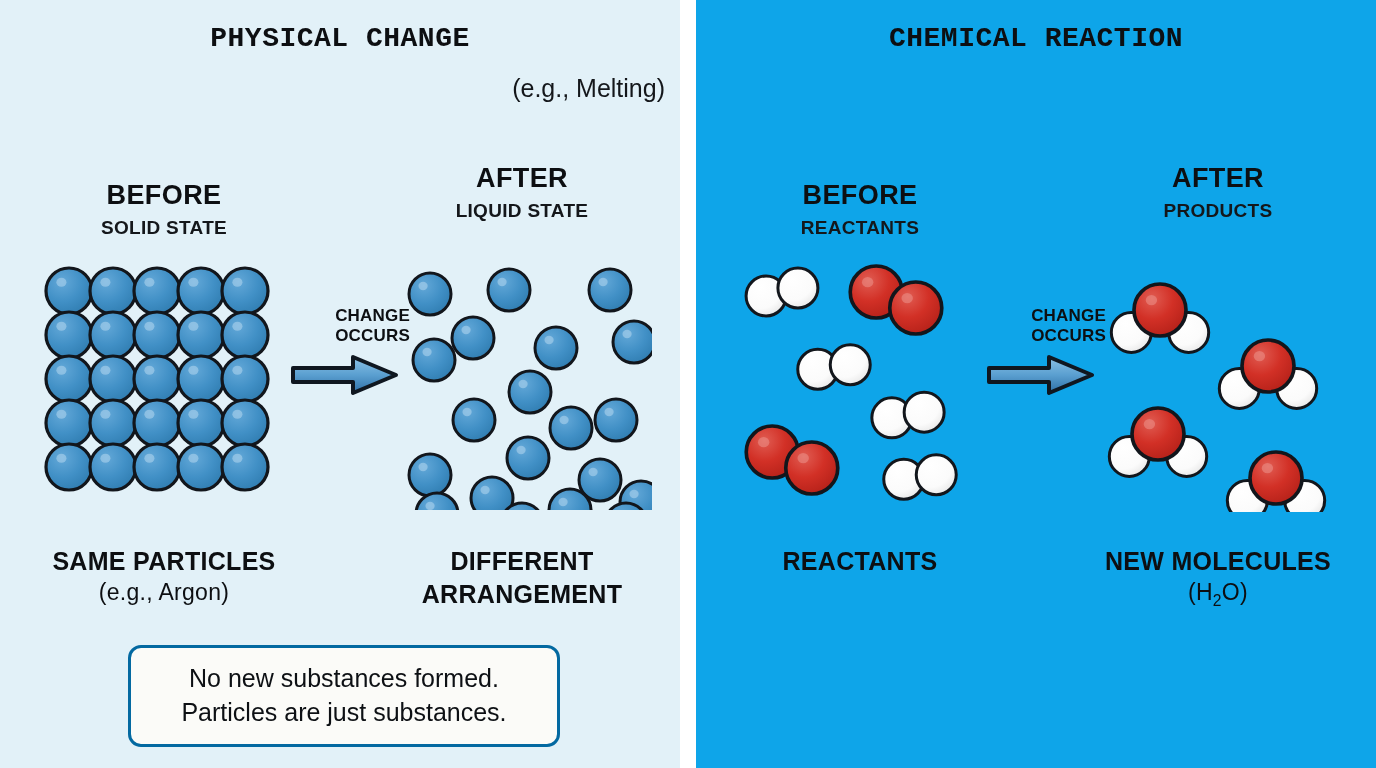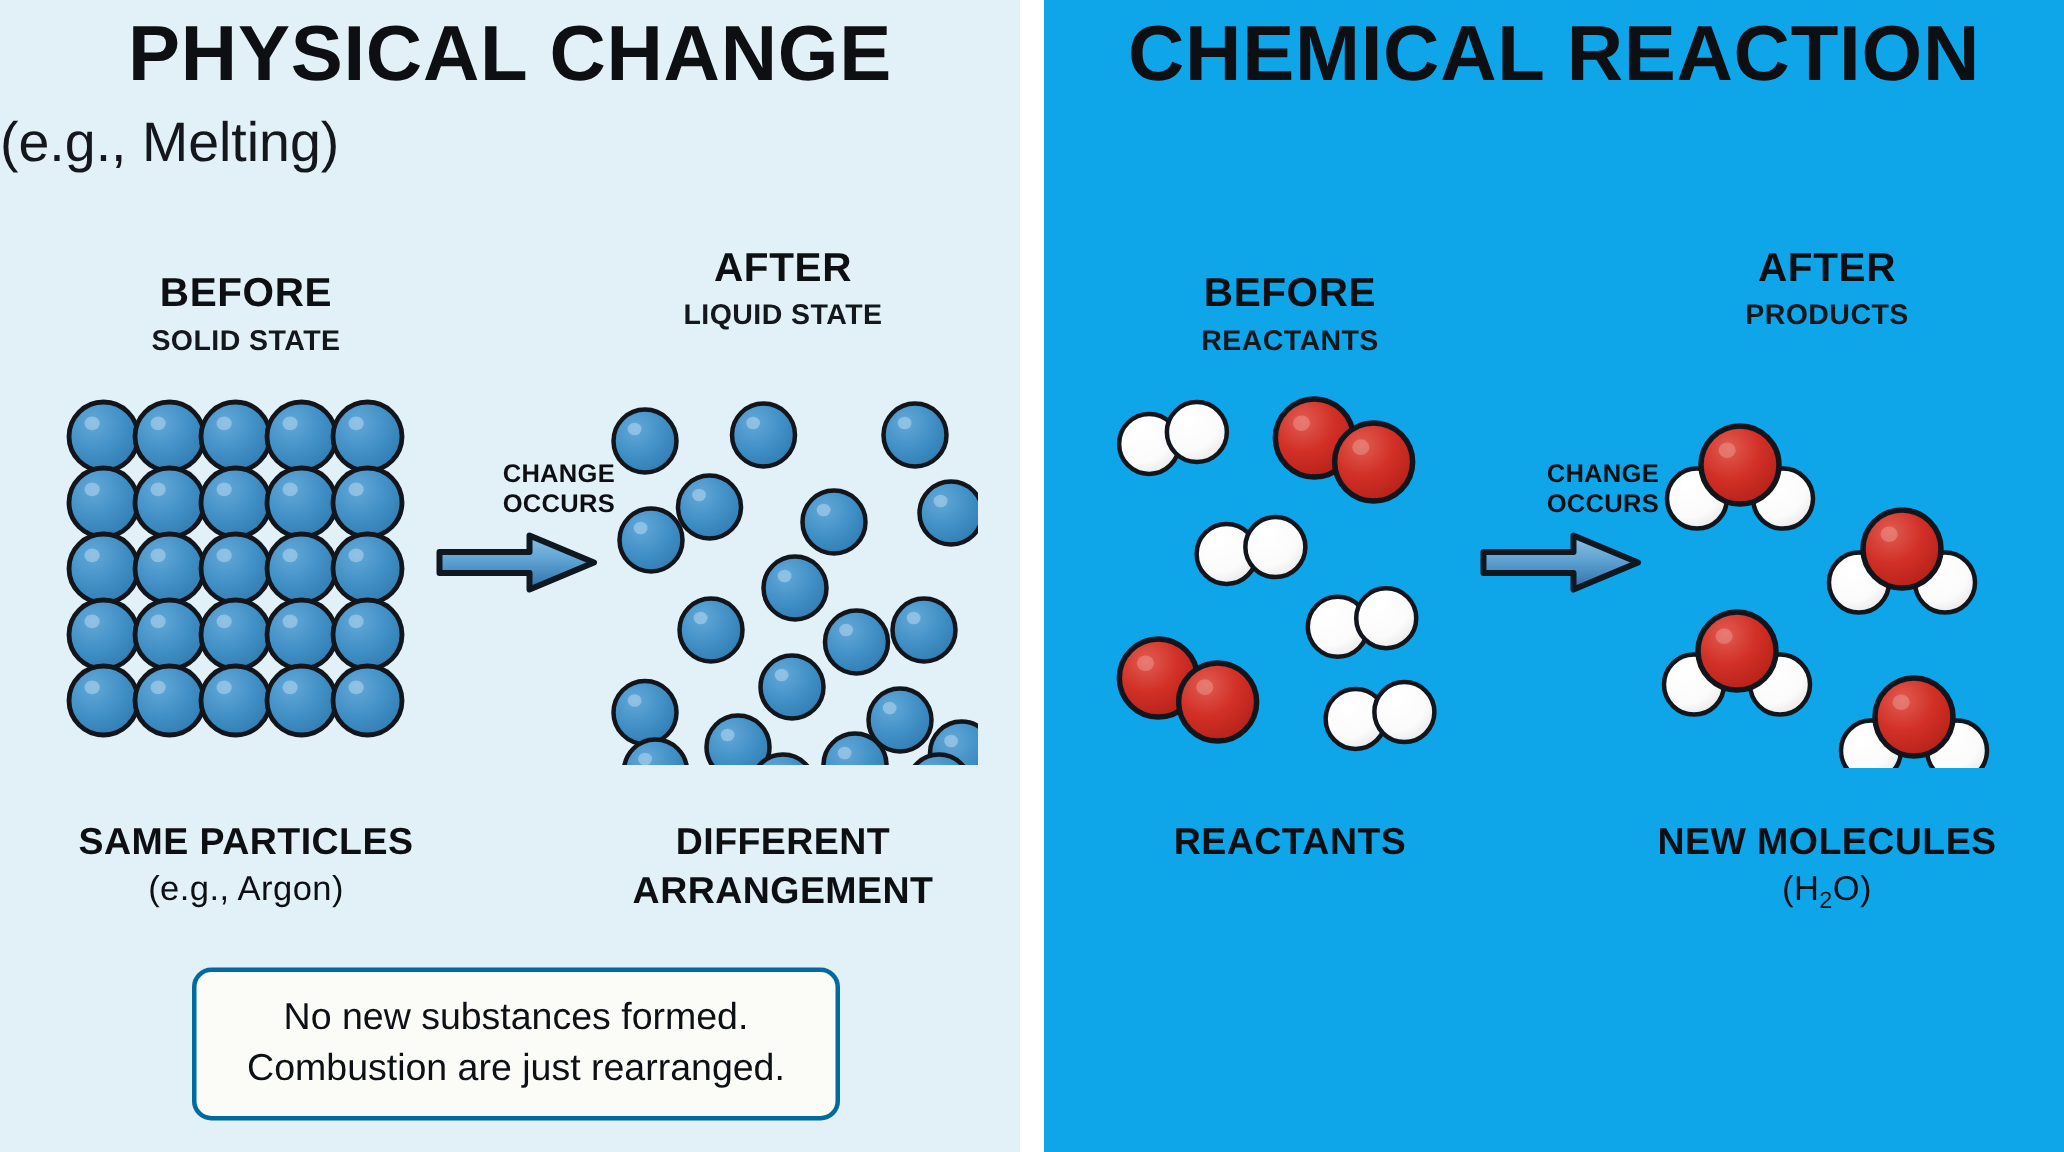--- a/index.html
+++ b/index.html
@@ -25,34 +25,35 @@
     height: 768px;
     overflow: hidden;
   }
   .panel-left  { width: 680px; background: #e2f1f8; }
   .panel-gap   { width: 16px; background: #ffffff; }
   .panel-right { width: 680px; background: #0ea5e9; }
 
   .panel-title {
     position: absolute;
     left: 0; right: 0;
-    top: 8px;
+    top: 24px;
     text-align: center;
-    font-size: 52px;
+    font-size: 28px;
     font-weight: bold;
     letter-spacing: 0.5px;
     color: #0d0f12;
     line-height: 1.08;
+    font-family: Liberation Mono, monospace;
   }
   .panel-subtitle {
     position: absolute;
-    left: 0; right: 5px;
+    left: 0; right: 15px;
     top: 74px;
-    text-align: left;
-    font-size: 37px;
+    text-align: right;
+    font-size: 25px;
     font-weight: normal;
     color: #14171b;
   }
 
   .col-head {
     position: absolute;
     text-align: center;
     width: 300px;
   }
   .col-head .big {
@@ -277,21 +278,21 @@
       <span>ARRANGEMENT</span>
     </div>
 
     <div class="col-foot foot-before">
       <span>SAME PARTICLES</span>
       <span class="sub">(e.g., Argon)</span>
     </div>
 
     <div class="note-box note-left">
       <span>No new substances formed.</span><br>
-      <span>Combustion are just rearranged.</span>
+      <span>Particles are just substances.</span>
     </div>
   </div>
 
   <div class="panel-gap"></div>
 
   <div class="panel panel-right">
 
     <div class="panel-title">CHEMICAL REACTION</div>
 
     <div class="col-head head-before">

